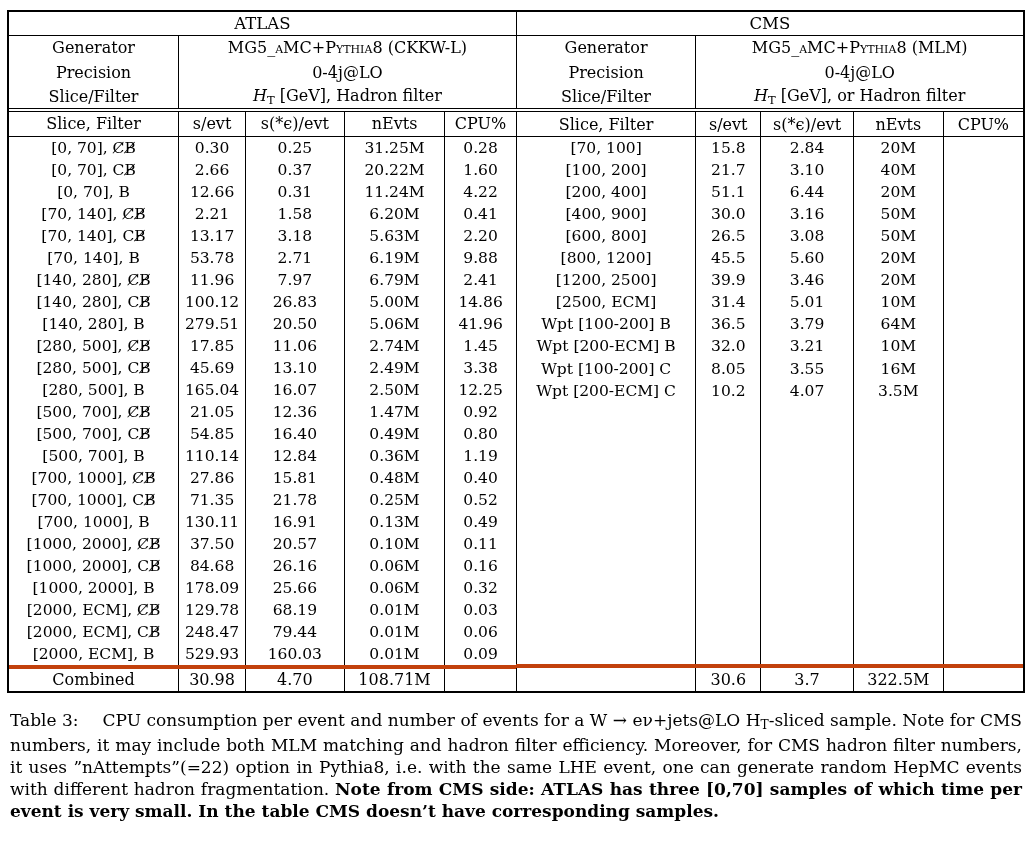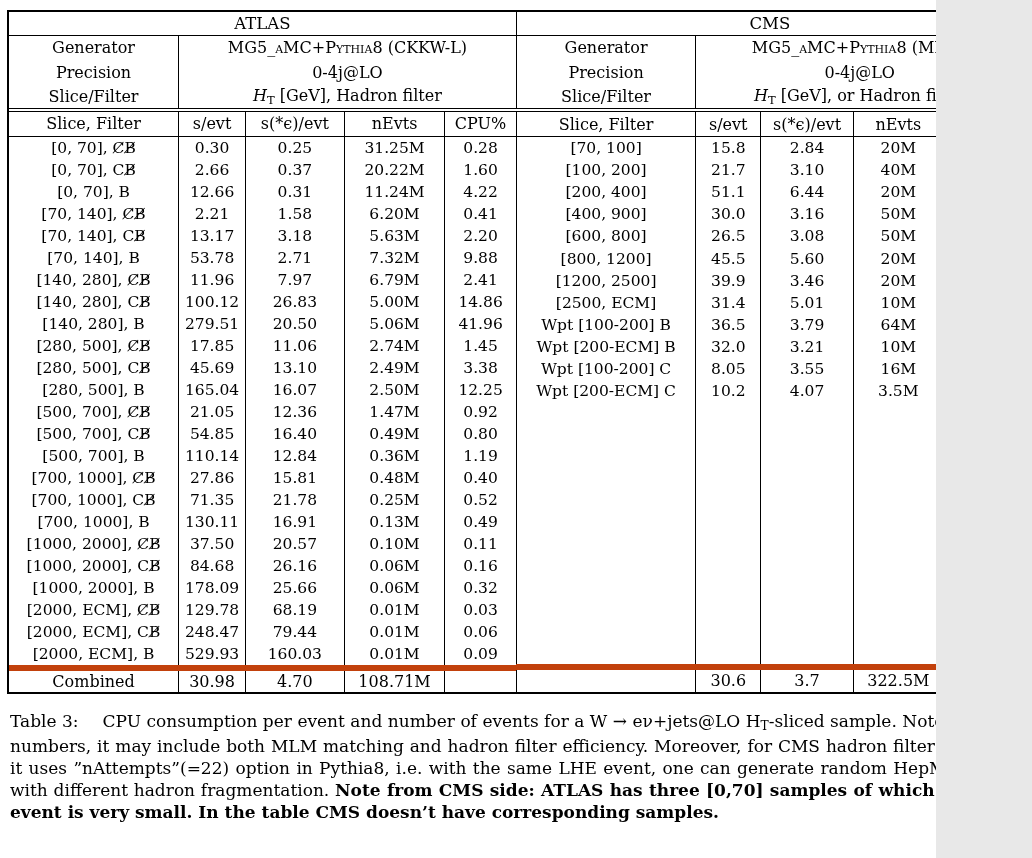--- a/index.html
+++ b/index.html
@@ -1,18 +1,18 @@
 <!DOCTYPE html>
 <html><head>
 <meta charset="utf-8">
 <style>
   * { margin: 0; padding: 0; box-sizing: border-box; }
   html, body { background: #e8e8e8; }
   .page {
-    width: 936px; height: 858px; background: #ffffff;
+    width: 1032px; height: 858px; background: #ffffff;
     padding: 10px 7px 0 7px; overflow: hidden;
     font-family: "DejaVu Serif", "Liberation Serif", serif;
     color: #000;
   }
   .tables-wrap {
     border: 2px solid #000;
     display: flex; width: 1018px;
   }
   table { border-collapse: collapse; table-layout: fixed; }
   .tR { border-left: 1px solid #000; }
@@ -23,21 +23,21 @@
     font-size: 16px; font-weight: normal;
     padding: 0 2px; overflow: hidden; white-space: nowrap;
   }
   td:first-child, th:first-child { border-left: none; }
   td:last-child, th:last-child { border-right: none; }
   tr.title-row th { border-bottom: 1px solid #000; height: 23px; font-size: 16.5px; }
   tr.meta-row td { height: 25px; }
   tr.header-row th { border-top: 4px double #000; border-bottom: 1px solid #000; height: 26px; }
   tr.data-row td { height: 22px; font-size: 15.5px; line-height: 22px; }
   tr.filler-row td { height: 264px; }
-  tr.combined-row td { border-top: 6px solid #c2410c; height: 24px; }
+  tr.combined-row td { border-top: 4px solid #c2410c; height: 24px; }
   .sc { font-variant: small-caps; }
   .mi { font-style: italic; }
   .msub { font-size: 0.72em; vertical-align: -0.28em; }
   .caption {
     margin: 16px 3px 0 3px; width: 1012px;
     font-size: 17px; line-height: 1.3; text-align: justify;
   }
   .caption .cap-label { margin-right: 24px; }
   .caption .cap-bold { font-weight: bold; }
 </style>
@@ -119,21 +119,21 @@
             <td>13.17</td>
             <td>3.18</td>
             <td>5.63M</td>
             <td>2.20</td>
           </tr>
 
           <tr class="data-row">
             <td>[70, 140], B</td>
             <td>53.78</td>
             <td>2.71</td>
-            <td>7.32M</td>
+            <td>6.19M</td>
             <td>9.88</td>
           </tr>
 
           <tr class="data-row">
             <td>[140, 280], C̸B̸</td>
             <td>11.96</td>
             <td>7.97</td>
             <td>6.79M</td>
             <td>2.41</td>
           </tr>

